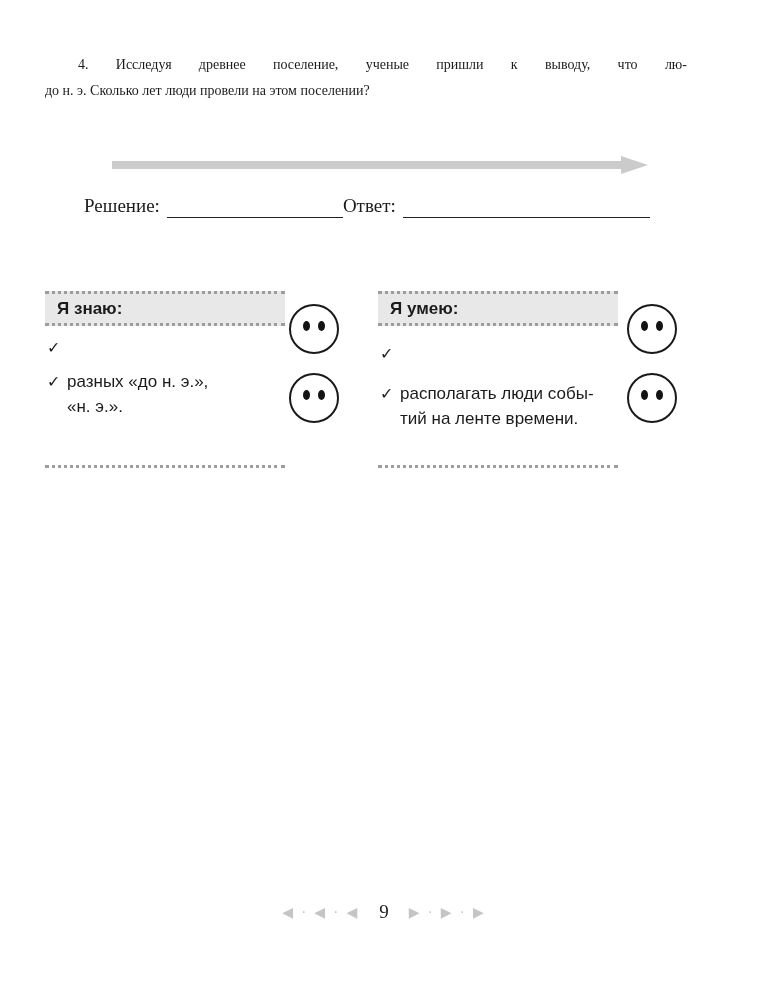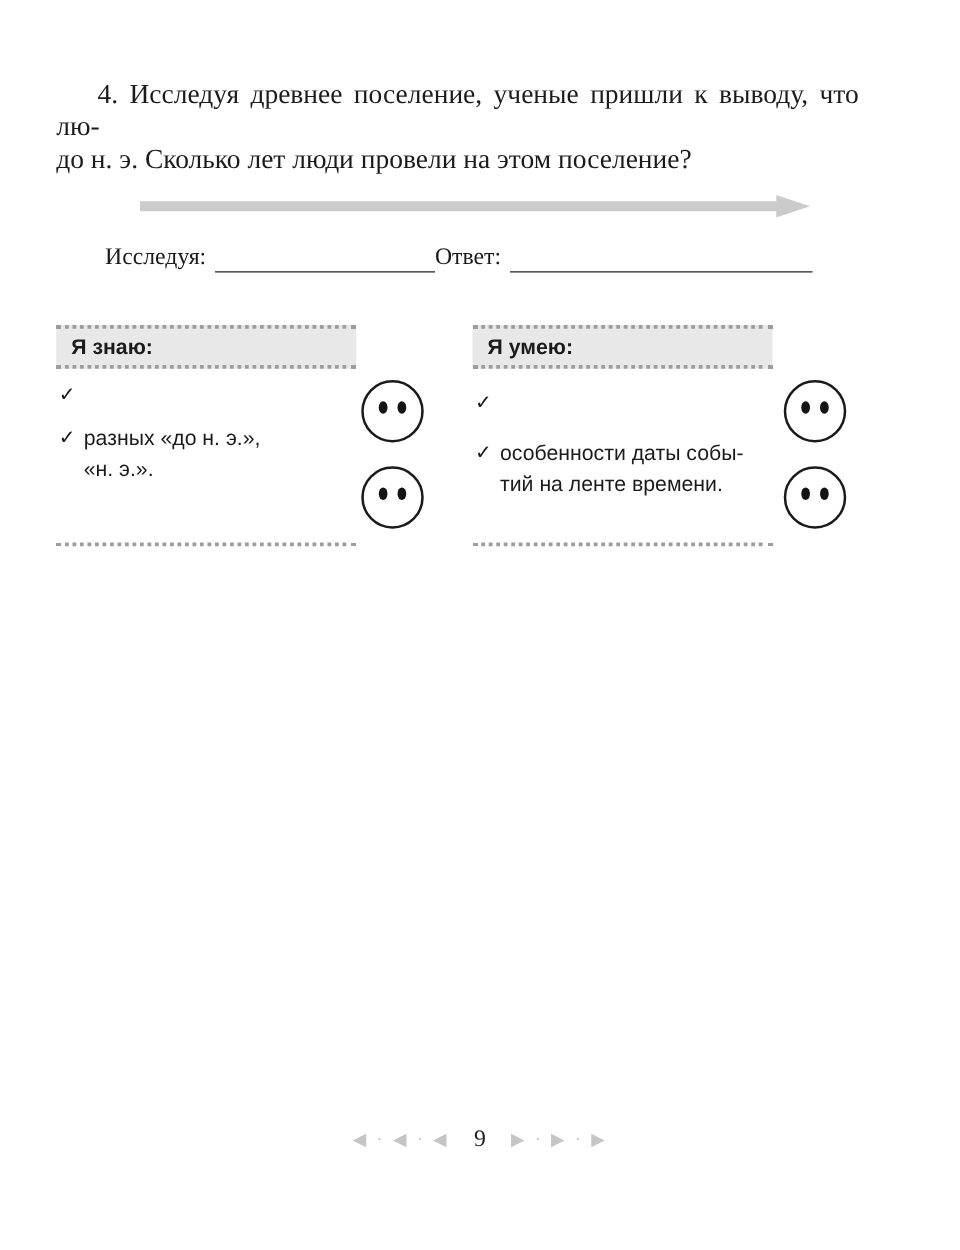--- a/index.html
+++ b/index.html
@@ -7,22 +7,22 @@
   body {
     width: 768px; height: 1000px;
     position: relative;
     font-family: "Liberation Serif", serif;
     color: #1b1b1b;
     overflow: hidden;
   }
 
   
   .task {
-    position: absolute; left: 45px; top: 62px; width: 642px;
-    font-size: 22px; line-height: 26px;
+    position: absolute; left: 45px; top: 52px; width: 642px;
+    font-size: 14px; line-height: 26px;
   }
   .task-line { white-space: nowrap; }
   .task-line.indent { text-indent: 33px; }
   .task-line.j { white-space: normal; text-align: justify; text-align-last: justify; }
 
   
   .arrow { position: absolute; left: 112px; top: 156px; width: 536px; height: 18px; }
   .arrow-bar {
     position: absolute; left: 0; top: 5px; width: 510px; height: 8px;
     background: #cbcbcb;
@@ -50,20 +50,21 @@
 
   
   .column { position: absolute; top: 260px; width: 300px; }
   .column-know { left: 45px; }
   .column-can  { left: 378px; }
 
   .panel {
     width: 240px; height: 177px;
     border-bottom: 3px dotted #9d9d9d;
     font-family: "Liberation Sans", sans-serif;
+    margin-top: 31px;
   }
   .panel-header {
     border-top: 3px dotted #9d9d9d;
     border-bottom: 3px dotted #9d9d9d;
     background: #e8e8e8;
     font-weight: bold; font-size: 17px; line-height: 25px;
     padding: 2px 6px 2px 12px;
   }
   .item {
     display: flex; align-items: flex-start;
@@ -99,30 +100,30 @@
   }
   .page-number {
     font-size: 19px; margin: 0 20px; color: #222;
   }
 </style>
 </head>
 <body>
 
 <div class="task">
   <div class="task-line indent j">4. Исследуя древнее поселение, ученые пришли к выводу, что лю-</div>
-  <div class="task-line">до н. э. Сколько лет люди провели на этом поселение?</div>
+  <div class="task-line">до н. э. Сколько лет люди провели на этом поселении?</div>
 </div>
 
 <div class="arrow">
   <div class="arrow-bar"></div>
   <div class="arrow-head"></div>
 </div>
 
 <div class="answer-row">
-  <span>Исследуя:</span>
+  <span>Решение:</span>
   <span class="blank blank-solution"></span>
   <span class="answer-label">Ответ:</span>
   <span class="blank blank-answer"></span>
 </div>
 
 <div class="column column-know">
   <div class="panel">
     <div class="panel-header">
       <span>Я знаю:</span>
     </div>
@@ -148,21 +149,21 @@
 <div class="column column-can">
   <div class="panel">
     <div class="panel-header">
       <span>Я умею:</span>
     </div>
     <div class="item">
       <span class="check">✓</span>
     </div>
     <div class="item">
       <span class="check">✓</span>
-      <span class="item-text">особенности даты собы-
+      <span class="item-text">располагать люди собы-
 тий на ленте времени.</span>
     </div>
   </div>
   <div class="face face-1">
     <span class="eye"></span>
     <span class="eye"></span>
   </div>
   <div class="face face-2">
     <span class="eye"></span>
     <span class="eye"></span>

